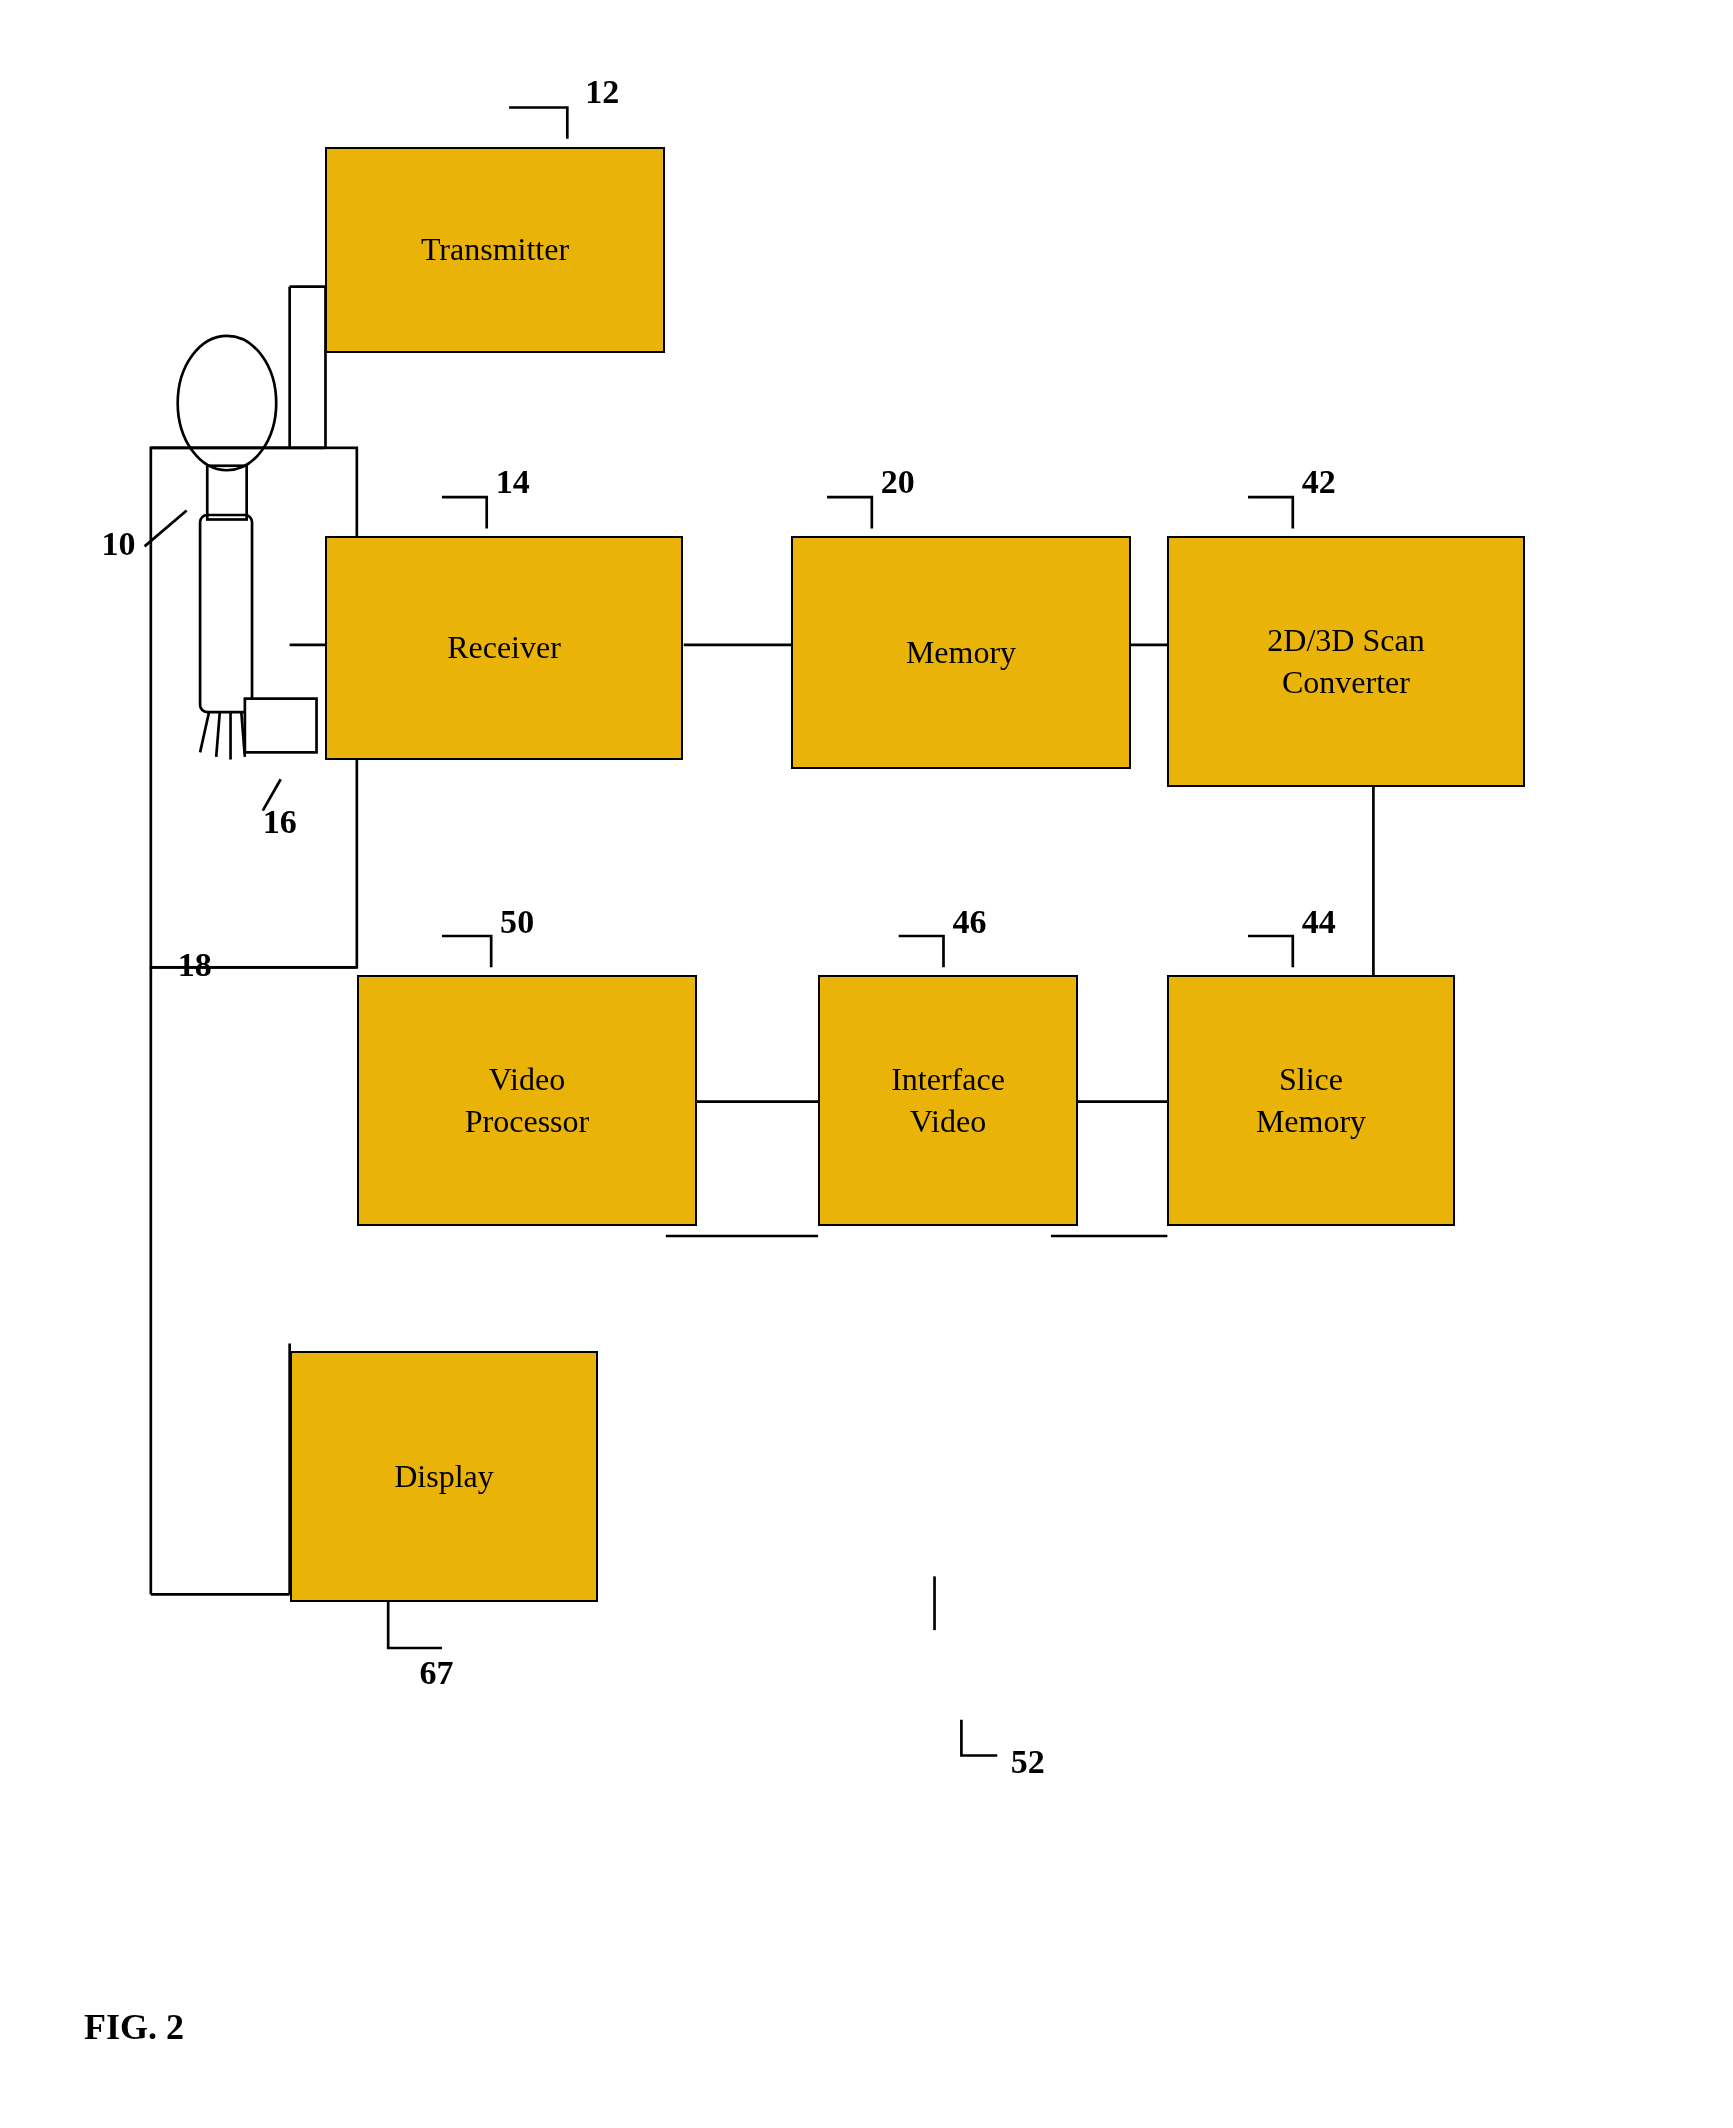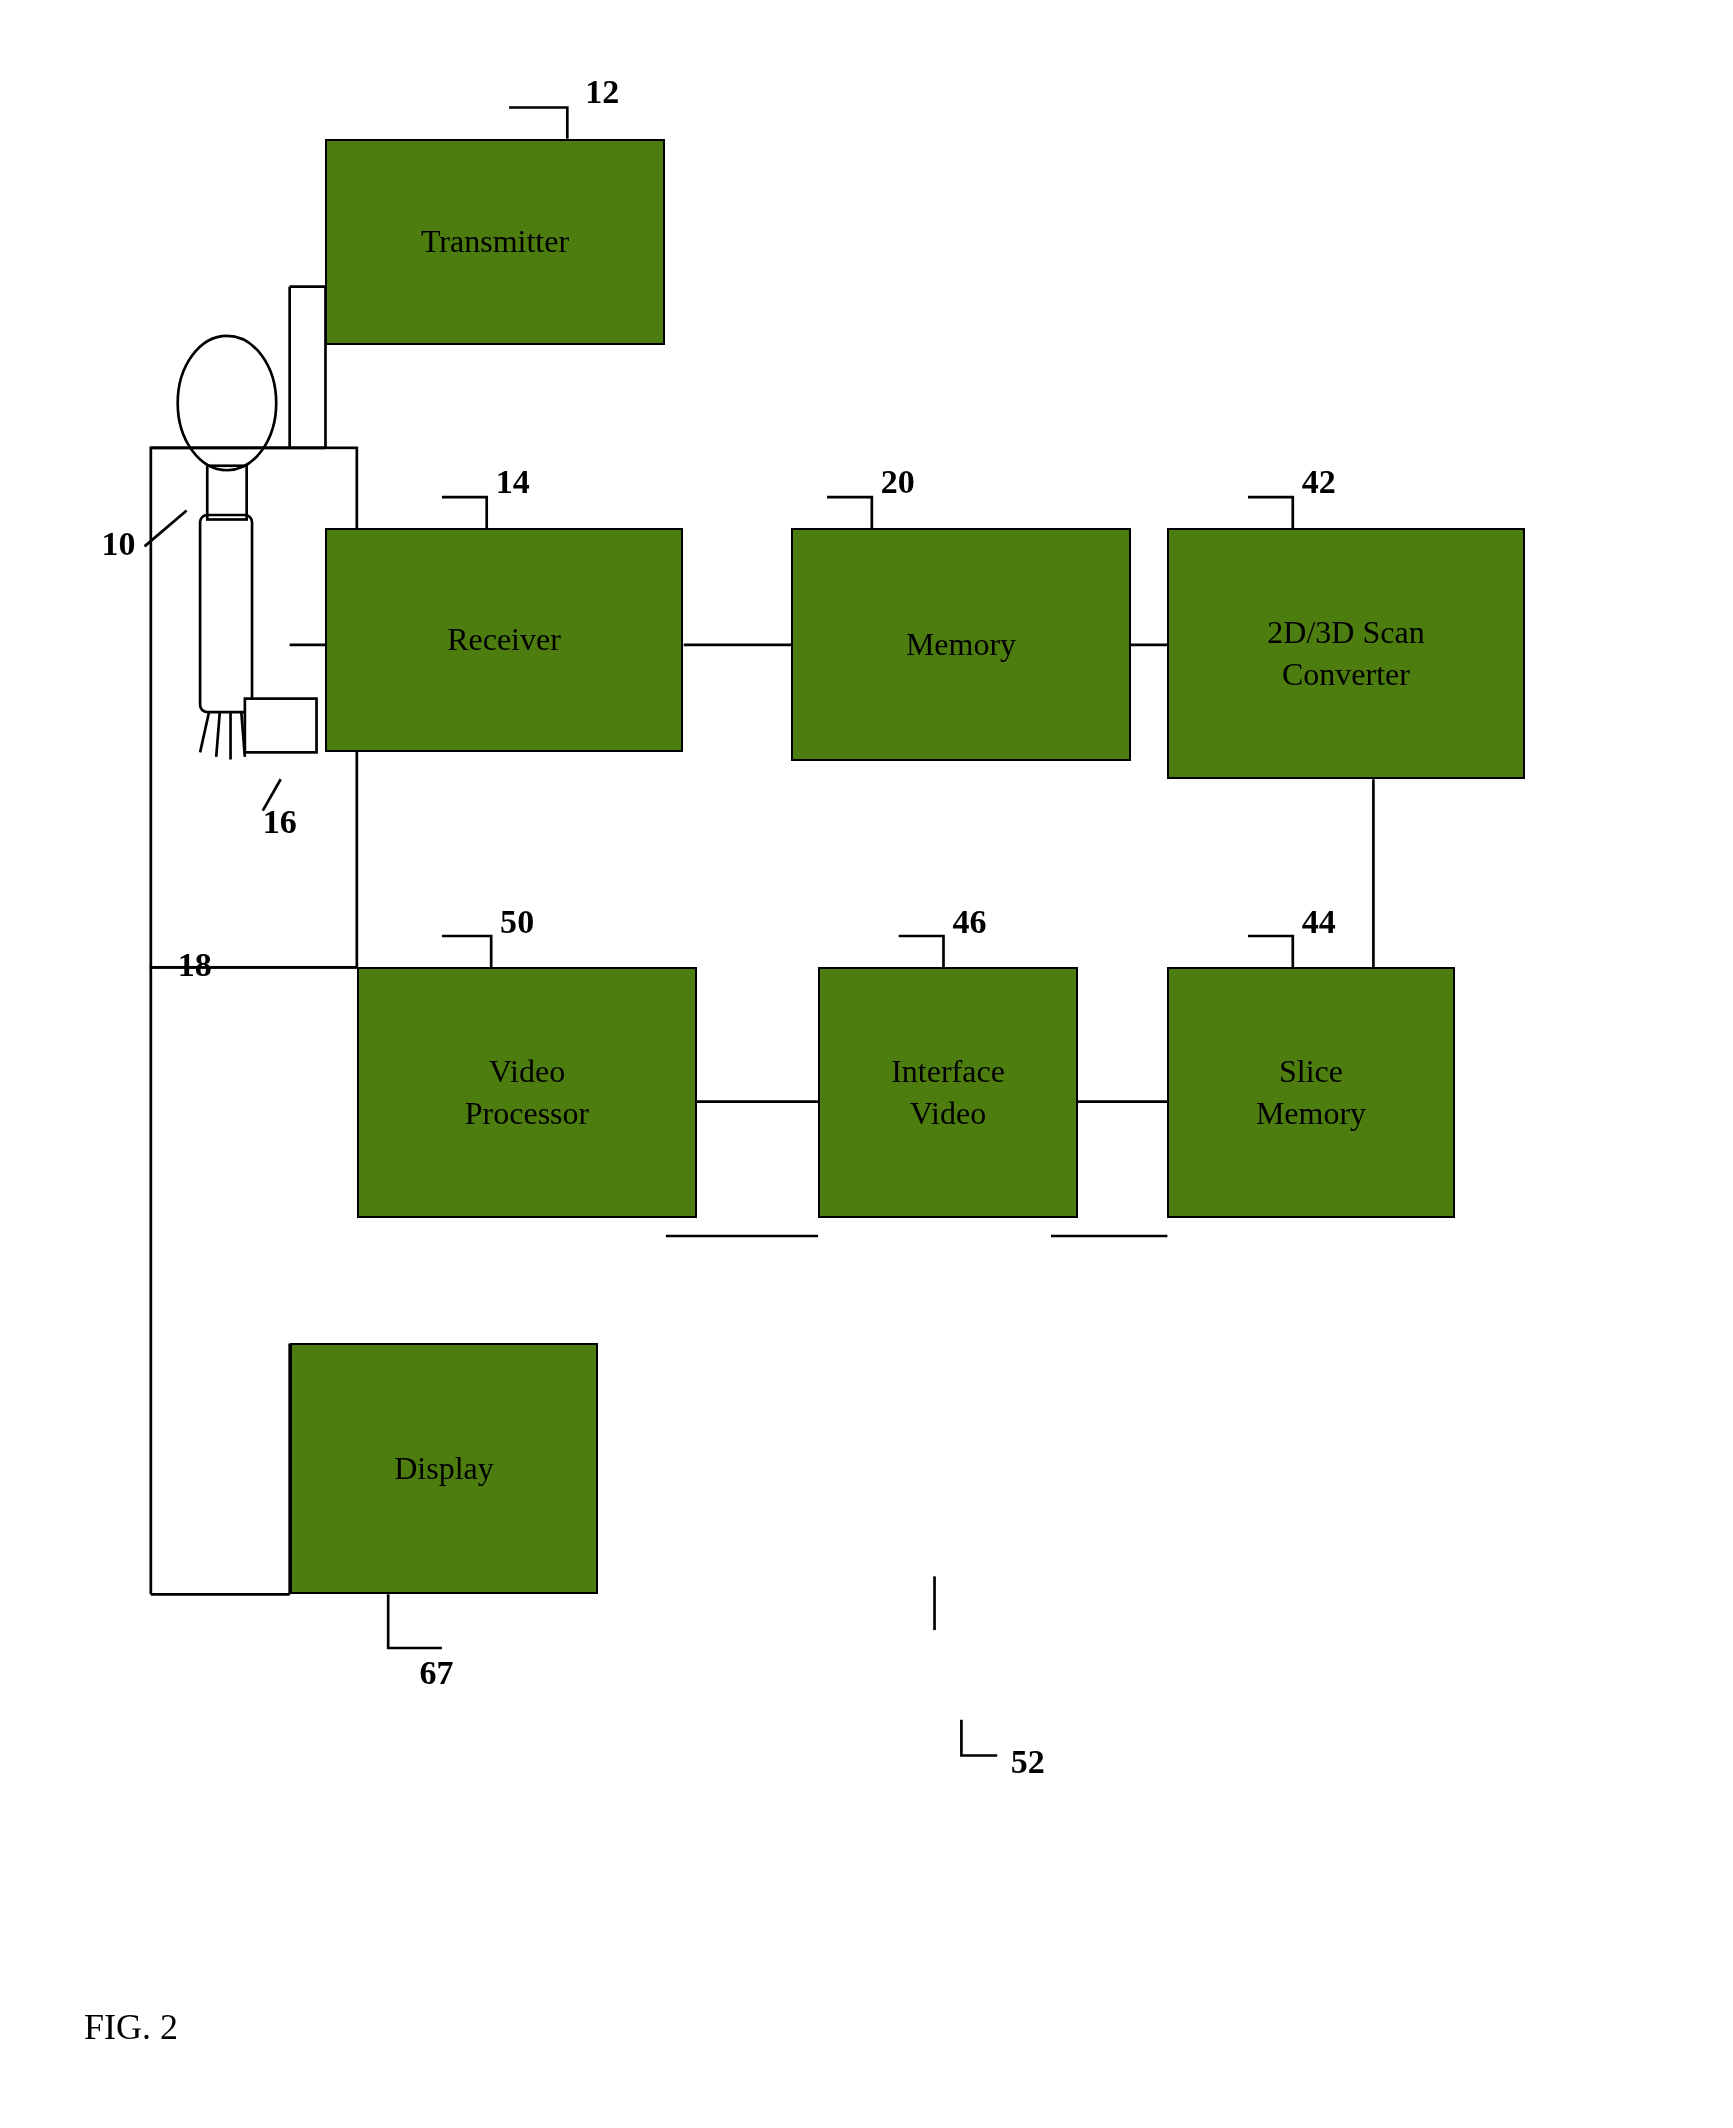--- a/index.html
+++ b/index.html
@@ -13,41 +13,42 @@
     }
     .diagram-container {
       position: absolute;
       top: 0; left: 12px;
       width: 1734px;
       height: 2129px;
     }
     .box {
       position: absolute;
       border: 2.7px solid #000;
-      background: #4d7c0f;
+      background: #eab308;
       display: flex;
       align-items: center;
       justify-content: center;
       text-align: center;
       font-size: 32px;
       font-weight: normal;
       line-height: 1.3;
+      margin-top: 8px;
     }
     
     .diagram-svg {
       position: absolute;
       top: 0; left: 0;
       width: 1734px;
       height: 2129px;
       pointer-events: none;
     }
     .fig-label {
       position: absolute;
       font-size: 36px;
-      font-weight: normal;
+      font-weight: bold;
       bottom: 81px;
       left: 72px;
     }
   </style>
 </head>
 <body>
 
 <div class="diagram-container">
 
   <svg class="diagram-svg" viewBox="0 0 1936 2377" width="1734" height="2129">

